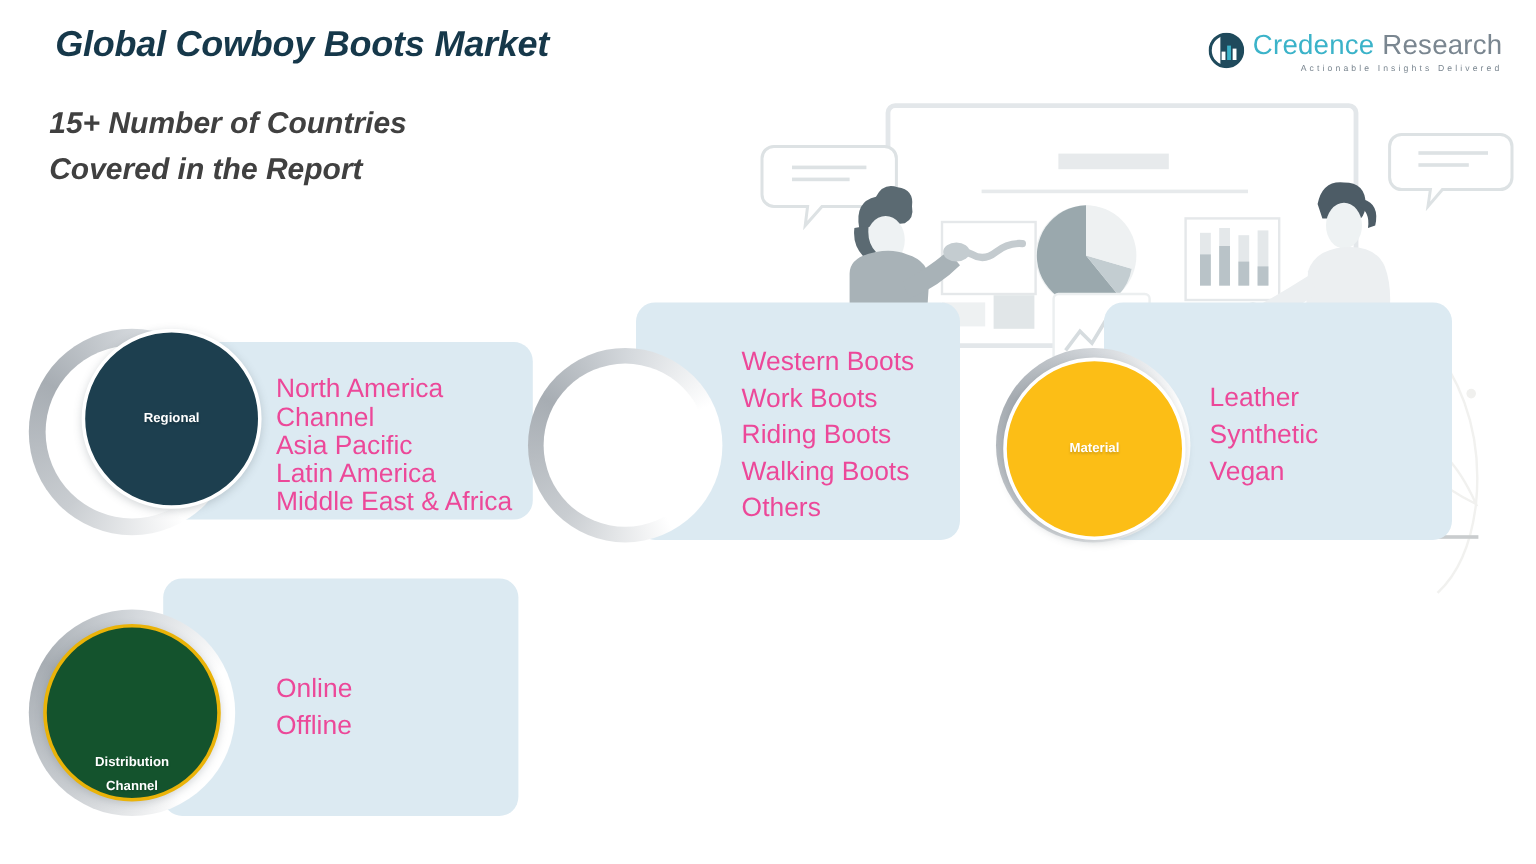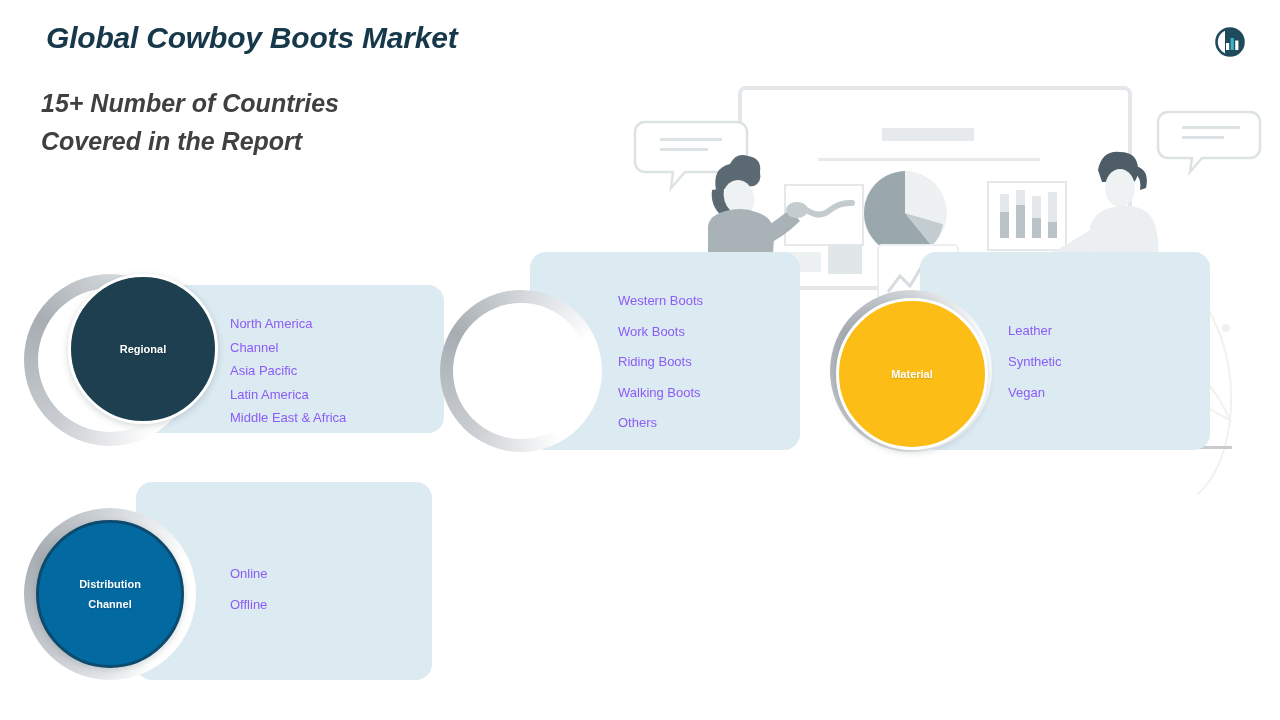--- a/index.html
+++ b/index.html
@@ -119,22 +119,22 @@
   .seg-circle-label {
     color: #ffffff;
     font-weight: bold;
     font-size: 11px;
     line-height: 20px;
     white-space: pre-line;
     text-shadow: 0 1px 2px rgba(0,0,0,0.18);
   }
   .seg-items {
     position: absolute;
-    color: #8b5cf6;
-    font-size: 13px;
+    color: #ec4899;
+    font-size: 22px;
   }
   .seg-items .seg-item { white-space: nowrap; }
 
   
   #segment-regional { left: 24px; top: 266px; width: 440px; height: 190px; }
   #segment-regional .seg-panel { left: 110px; top: 19px; width: 310px; height: 148px; }
   #segment-regional .seg-ring { left: 0px; top: 8px; width: 172px; height: 172px; }
   #segment-regional .seg-ring-hole { left: 14px; top: 22px; width: 144px; height: 144px; }
   #segment-regional .seg-circle {
     left: 44px; top: 52px; width: 150px; height: 150px;
@@ -165,21 +165,21 @@
   }
   #segment-material .seg-items { left: 178px; top: 65px; line-height: 31px; }
 
   
   #segment-distribution { left: 24px; top: 478px; width: 420px; height: 215px; }
   #segment-distribution .seg-panel { left: 112px; top: 4px; width: 296px; height: 198px; }
   #segment-distribution .seg-ring { left: 0px; top: 30px; width: 172px; height: 172px; }
   #segment-distribution .seg-ring-hole { left: 14px; top: 44px; width: 144px; height: 144px; }
   #segment-distribution .seg-circle {
     left: 12px; top: 42px; width: 148px; height: 148px;
-    background: #0369a1; border: 3px solid #0c4a6e; box-sizing: border-box;
+    background: #14532d; border: 3px solid #eab308; box-sizing: border-box; align-items: flex-end;
   }
   #segment-distribution .seg-items { left: 206px; top: 80px; line-height: 31px; }
 </style>
 </head>
 <body>
 
 <div id="stage">
 
   <svg id="bg-illustration" viewBox="0 0 660 300">
 
@@ -270,20 +270,26 @@
 Covered in the Report</div>
 
   <div id="brand-logo">
     <svg class="logo-mark" width="30" height="30" viewBox="0 0 30 30">
       <circle cx="15" cy="15" r="13.5" fill="none" stroke="#1f4a5c" stroke-width="2.6"></circle>
       <path d="M15 1.5 A13.5 13.5 0 0 1 15 28.5 A13.5 13.5 0 0 1 10 27.5 L10 2.5 A13.5 13.5 0 0 1 15 1.5 Z" fill="#1f4a5c"></path>
       <rect x="11" y="16" width="3.2" height="7" fill="#ffffff"></rect>
       <rect x="15.6" y="11" width="3.2" height="12" fill="#3bb3c9"></rect>
       <rect x="20.2" y="13.5" width="3.2" height="9.5" fill="#ffffff"></rect>
     </svg>
+    <div class="logo-text">
+      <div class="logo-wordmark">
+        <span class="w-credence">Credence</span><span>&nbsp;</span><span class="w-research">Research</span>
+      </div>
+      <div class="logo-tagline">Actionable Insights Delivered</div>
+    </div>
   </div>
 
   <div class="segment" id="segment-regional">
     <div class="seg-panel"></div>
     <div class="seg-ring"></div>
     <div class="seg-ring-hole"></div>
     <div class="seg-circle">
       <span class="seg-circle-label">Regional</span>
     </div>
     <div class="seg-items">

